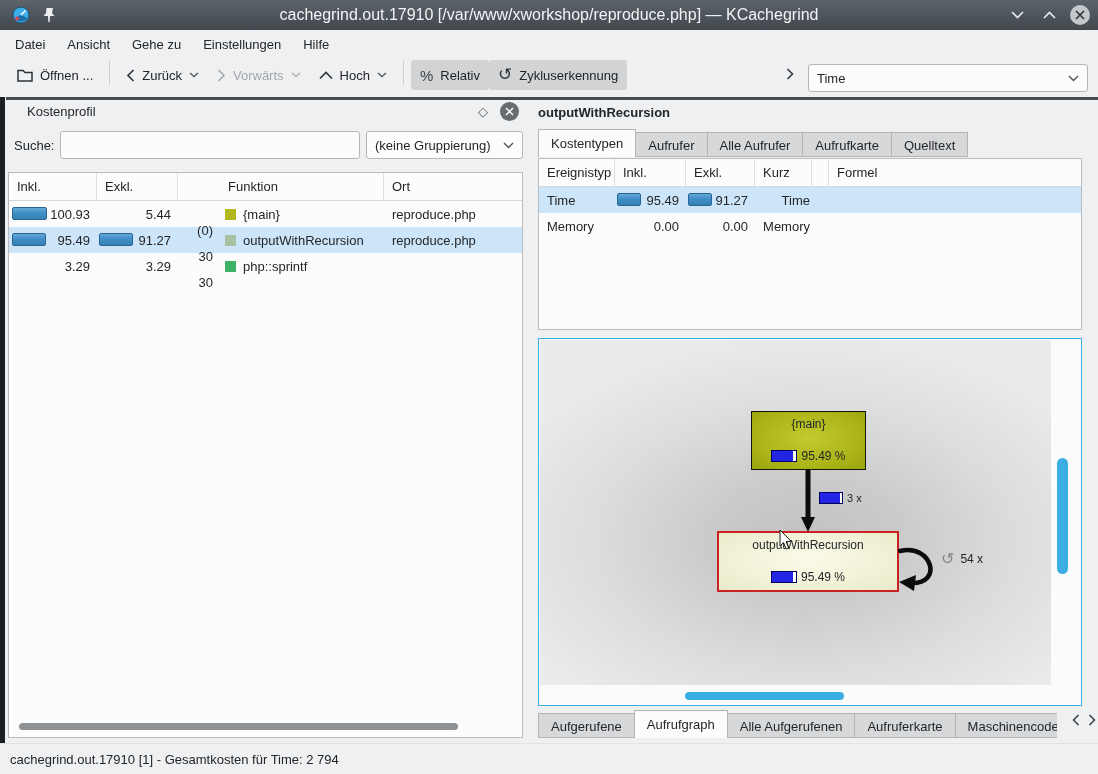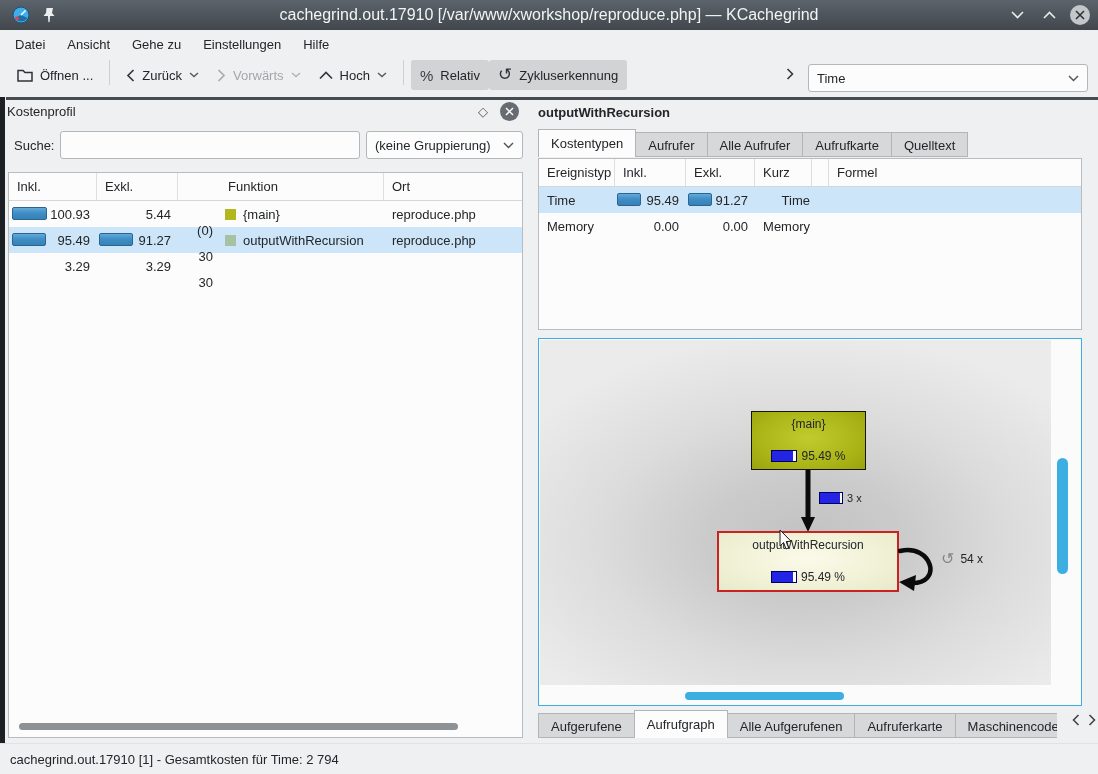--- a/index.html
+++ b/index.html
@@ -28,21 +28,21 @@
   #tool-ext{position:absolute;left:786px;top:8px;}
   #event-combo{position:absolute;left:808px;top:4px;width:280px;}
   .combobox{display:flex;align-items:center;justify-content:space-between;height:28px;
             background:#fcfcfc;border:1px solid #b4b7b9;border-radius:3px;padding:0 8px;box-sizing:border-box;}
   
   #toolbar-shadow{position:absolute;left:6px;top:97px;width:1092px;height:3px;background:#474c52;}
   #left-strip{position:absolute;left:0;top:97px;width:5px;height:646px;background:#1c2024;}
   
   #dock{position:absolute;left:6px;top:100px;width:519px;height:641px;}
   #dock-head{position:absolute;left:0;top:2px;width:519px;height:24px;}
-  #dock-title{position:absolute;left:1px;top:2px;}
+  #dock-title{position:absolute;left:21px;top:2px;}
   #dock-float{position:absolute;left:472px;top:2px;color:#53585c;font-size:13px;}
   #dock-close{position:absolute;left:494px;top:0;width:19px;height:19px;border-radius:50%;background:#666c71;
               display:flex;align-items:center;justify-content:center;}
   #search-label{position:absolute;left:8px;top:38px;}
   #search-input{position:absolute;left:54px;top:31px;width:300px;height:28px;background:#fcfcfc;
                 border:1px solid #b4b7b9;border-radius:3px;box-sizing:border-box;font:13px "Liberation Sans",sans-serif;padding:0 6px;}
   #group-combo{position:absolute;left:360px;top:31px;width:157px;}
   #fn-table{position:absolute;left:2px;top:72px;width:515px;height:566px;background:#fcfcfc;
             border:1px solid #b9bbbc;box-sizing:border-box;}
   .thead{display:flex;height:27px;border-bottom:1px solid #d5d7d8;background:#fcfcfc;}
@@ -280,20 +280,24 @@
         <div class="cell c-funk">
             <span class="fn-icon" style="background: rgb(169, 193, 163);"></span>
             <span>outputWithRecursion</span>
           </div>
         <div class="cell c-ort">reproduce.php</div>
       </div>
       <div class="trow">
         <div class="cell c-inkl num">3.29</div>
         <div class="cell c-exkl num">3.29</div>
         <div class="cell c-aufg num">30</div>
+        <div class="cell c-funk">
+            <span class="fn-icon" style="background: rgb(63, 179, 101);"></span>
+            <span>php::sprintf</span>
+          </div>
       </div>
       <div id="fn-hscroll"></div>
     </div>
   </div>
 
   <div id="right">
     <div id="fn-title">outputWithRecursion</div>
 
     <div id="top-tabs" class="tabbar">
       <div class="tab active">Kostentypen</div>

